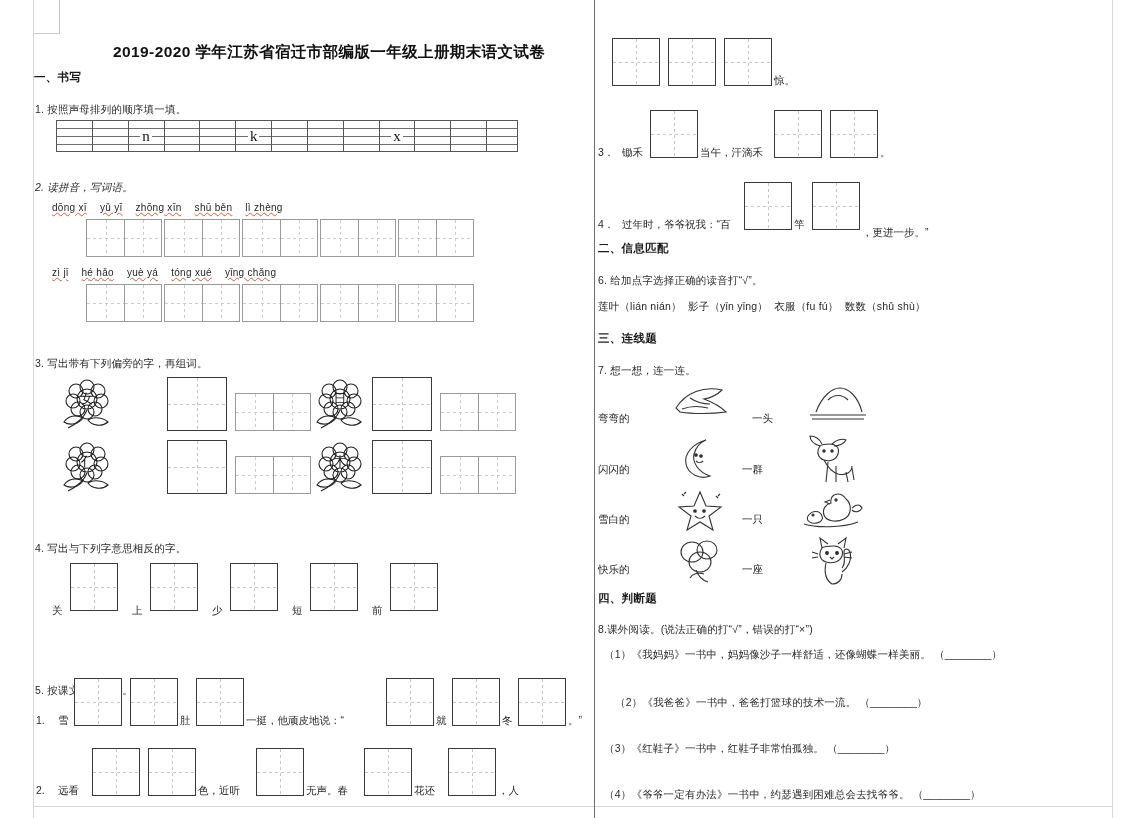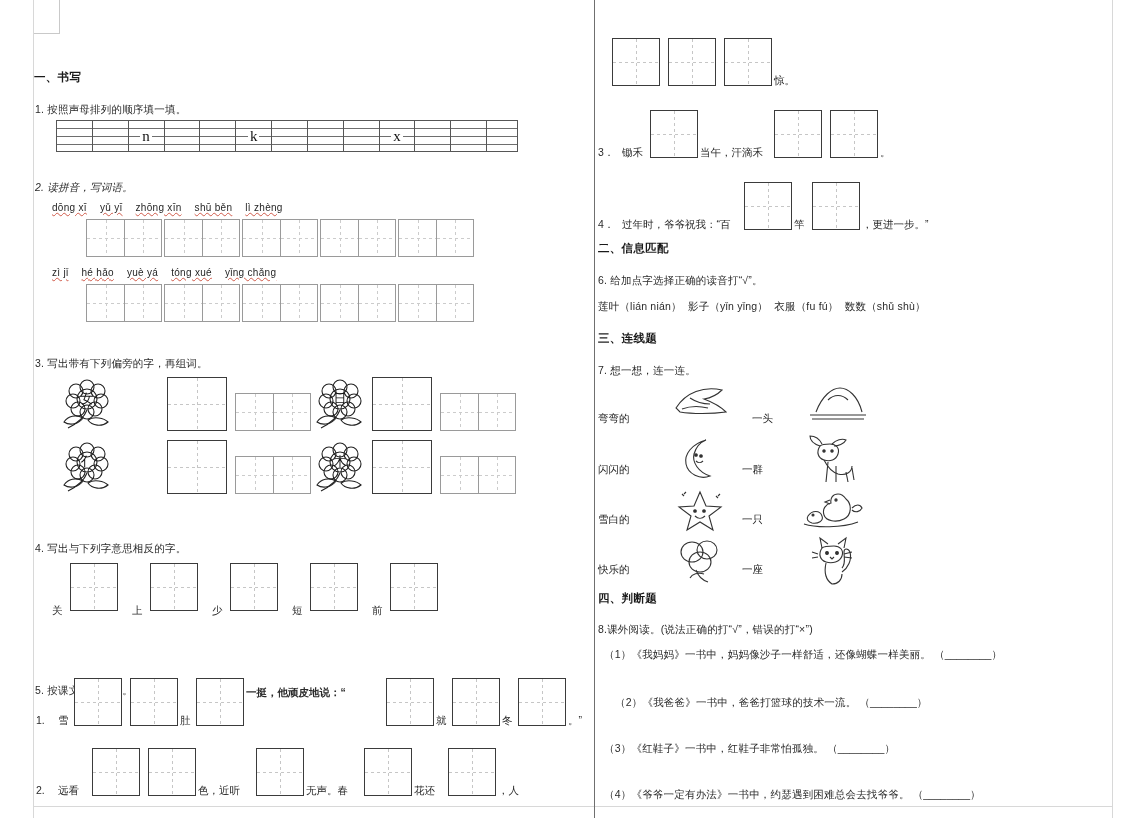--- a/index.html
+++ b/index.html
@@ -156,20 +156,21 @@
 
 <div id="page">
 
   <div class="page-edge-left"></div>
   <div class="page-edge-right"></div>
   <div class="page-edge-bottom"></div>
   <div class="corner-mark corner-tl"></div>
   <div class="col-divider"></div>
 
 
+  <div class="doc-title">2019-2020 学年江苏省宿迁市部编版一年级上册期末语文试卷</div>
 
   <div class="col col-left">
 
     <div class="sec-head" style="left:0px; top:70px;">一、书写</div>
 
     <div class="q-text" style="left:1px; top:103px;">1. 按照声母排列的顺序填一填。</div>
     <div class="staff" style="left:22px; top:120px; width:462px; height:32px;">
       <div class="staff-lines">
         <i style="top:7px;"></i>
           <i style="top:15px;"></i>
@@ -381,21 +382,21 @@
     <div class="tz dark" style="left:356px; top:563px; width:48px; height:48px;"></div>
 
     <div class="q-text" style="left:1px; top:684px;">5. 按课文内容填空。</div>
 
     <div class="lbl" style="left:2px; top:714px;">1.</div>
     <div class="lbl" style="left:24px; top:714px;">雪</div>
     <div class="tz dark" style="left:40px; top:678px; width:48px; height:48px;"></div>
     <div class="tz dark" style="left:96px; top:678px; width:48px; height:48px;"></div>
     <div class="lbl" style="left:146px; top:714px;">肚</div>
     <div class="tz dark" style="left:162px; top:678px; width:48px; height:48px;"></div>
-    <div class="lbl" style="left:212px; top:686px;font-weight:bold;">一挺，他顽皮地说：“</div>
+    <div class="lbl" style="left:212px; top:714px;">一挺，他顽皮地说：“</div>
     <div class="tz dark" style="left:352px; top:678px; width:48px; height:48px;"></div>
     <div class="lbl" style="left:402px; top:714px;">就</div>
     <div class="tz dark" style="left:418px; top:678px; width:48px; height:48px;"></div>
     <div class="lbl" style="left:468px; top:714px;">冬</div>
     <div class="tz dark" style="left:484px; top:678px; width:48px; height:48px;"></div>
     <div class="lbl" style="left:534px; top:714px;">。”</div>
 
     <div class="lbl" style="left:2px; top:784px;">2.</div>
     <div class="lbl" style="left:24px; top:784px;">远看</div>
     <div class="tz dark" style="left:58px; top:748px; width:48px; height:48px;"></div>
@@ -422,21 +423,21 @@
     <div class="lbl" style="left:104px; top:146px;">当午，汗滴禾</div>
     <div class="tz dark" style="left:178px; top:110px; width:48px; height:48px;"></div>
     <div class="tz dark" style="left:234px; top:110px; width:48px; height:48px;"></div>
     <div class="lbl" style="left:284px; top:146px;">。</div>
 
     <div class="lbl" style="left:2px; top:218px;">4．</div>
     <div class="lbl" style="left:26px; top:218px;">过年时，爷爷祝我：“百</div>
     <div class="tz dark" style="left:148px; top:182px; width:48px; height:48px;"></div>
     <div class="lbl" style="left:198px; top:218px;">竿</div>
     <div class="tz dark" style="left:216px; top:182px; width:48px; height:48px;"></div>
-    <div class="lbl" style="left:266px; top:218px;text-align:center;">，更进一步。”</div>
+    <div class="lbl" style="left:266px; top:226px;text-align:center;">，更进一步。”</div>
 
     <div class="sec-head" style="left:2px; top:241px;">二、信息匹配</div>
     <div class="q-text" style="left:2px; top:274px;">6. 给加点字选择正确的读音打“√”。</div>
     <div class="q-text" style="left:2px; top:300px;">
       <span>莲叶</span><span>（lián nián）</span>&nbsp;
       <span>影子</span><span>（yǐn yǐng）</span>&nbsp;
       <span>衣服</span><span>（fu fú）</span>&nbsp;
       <span>数数</span><span>（shǔ shù）</span>
     </div>
 

